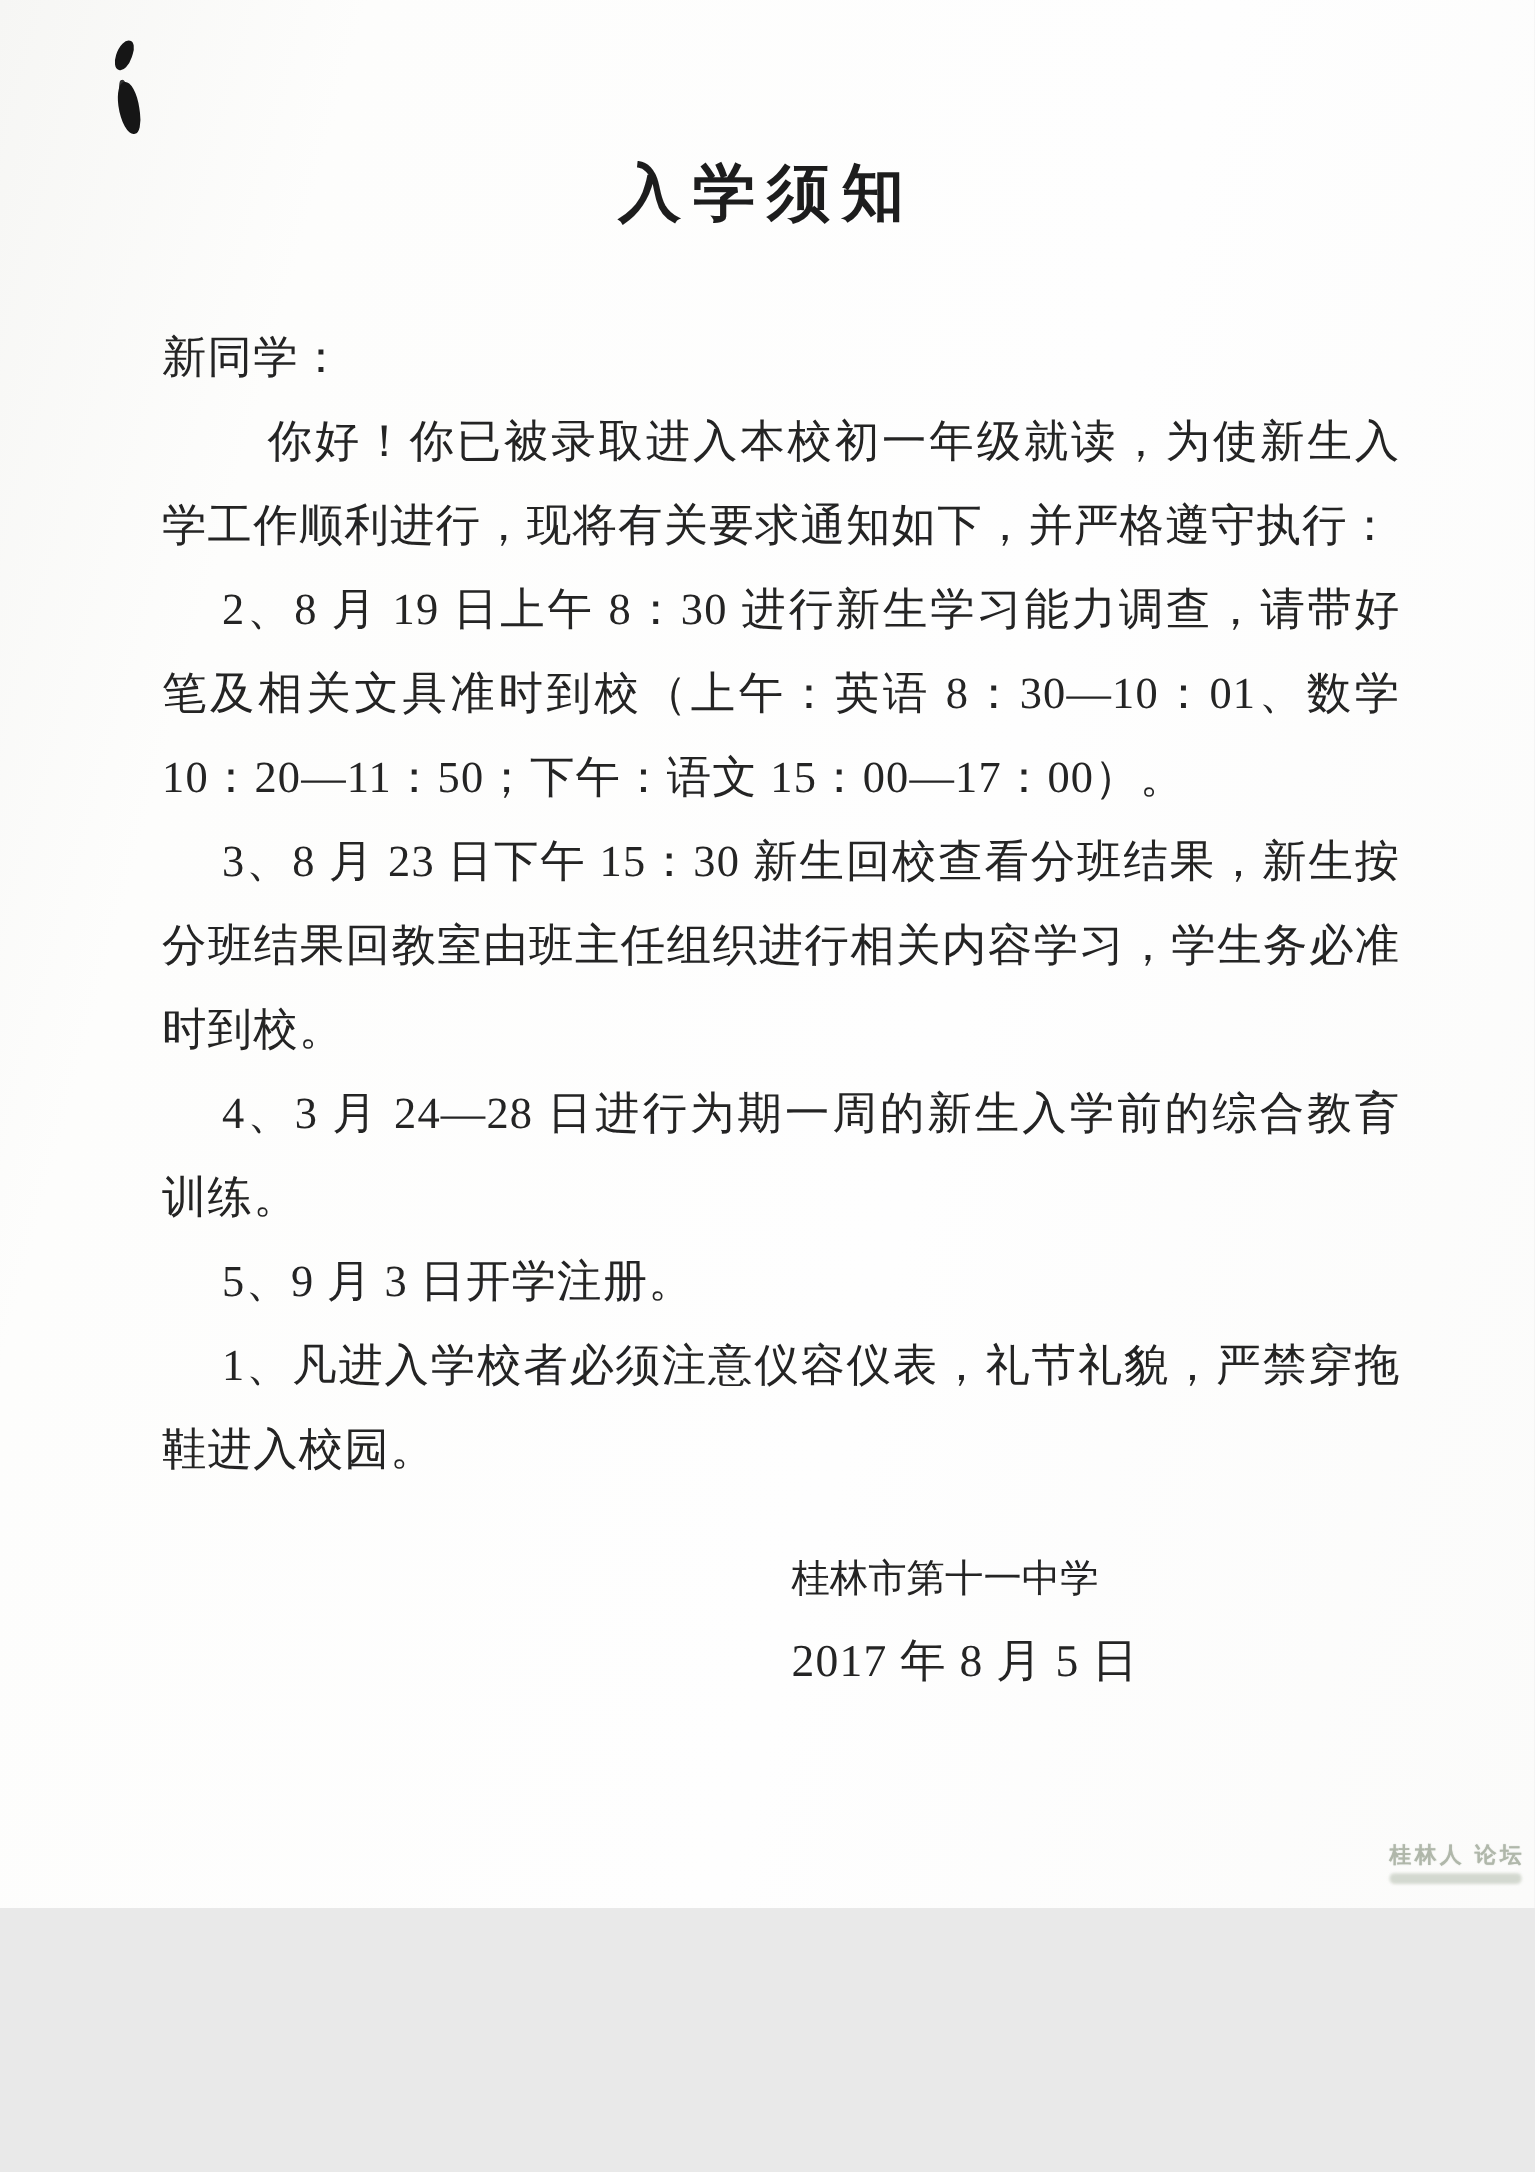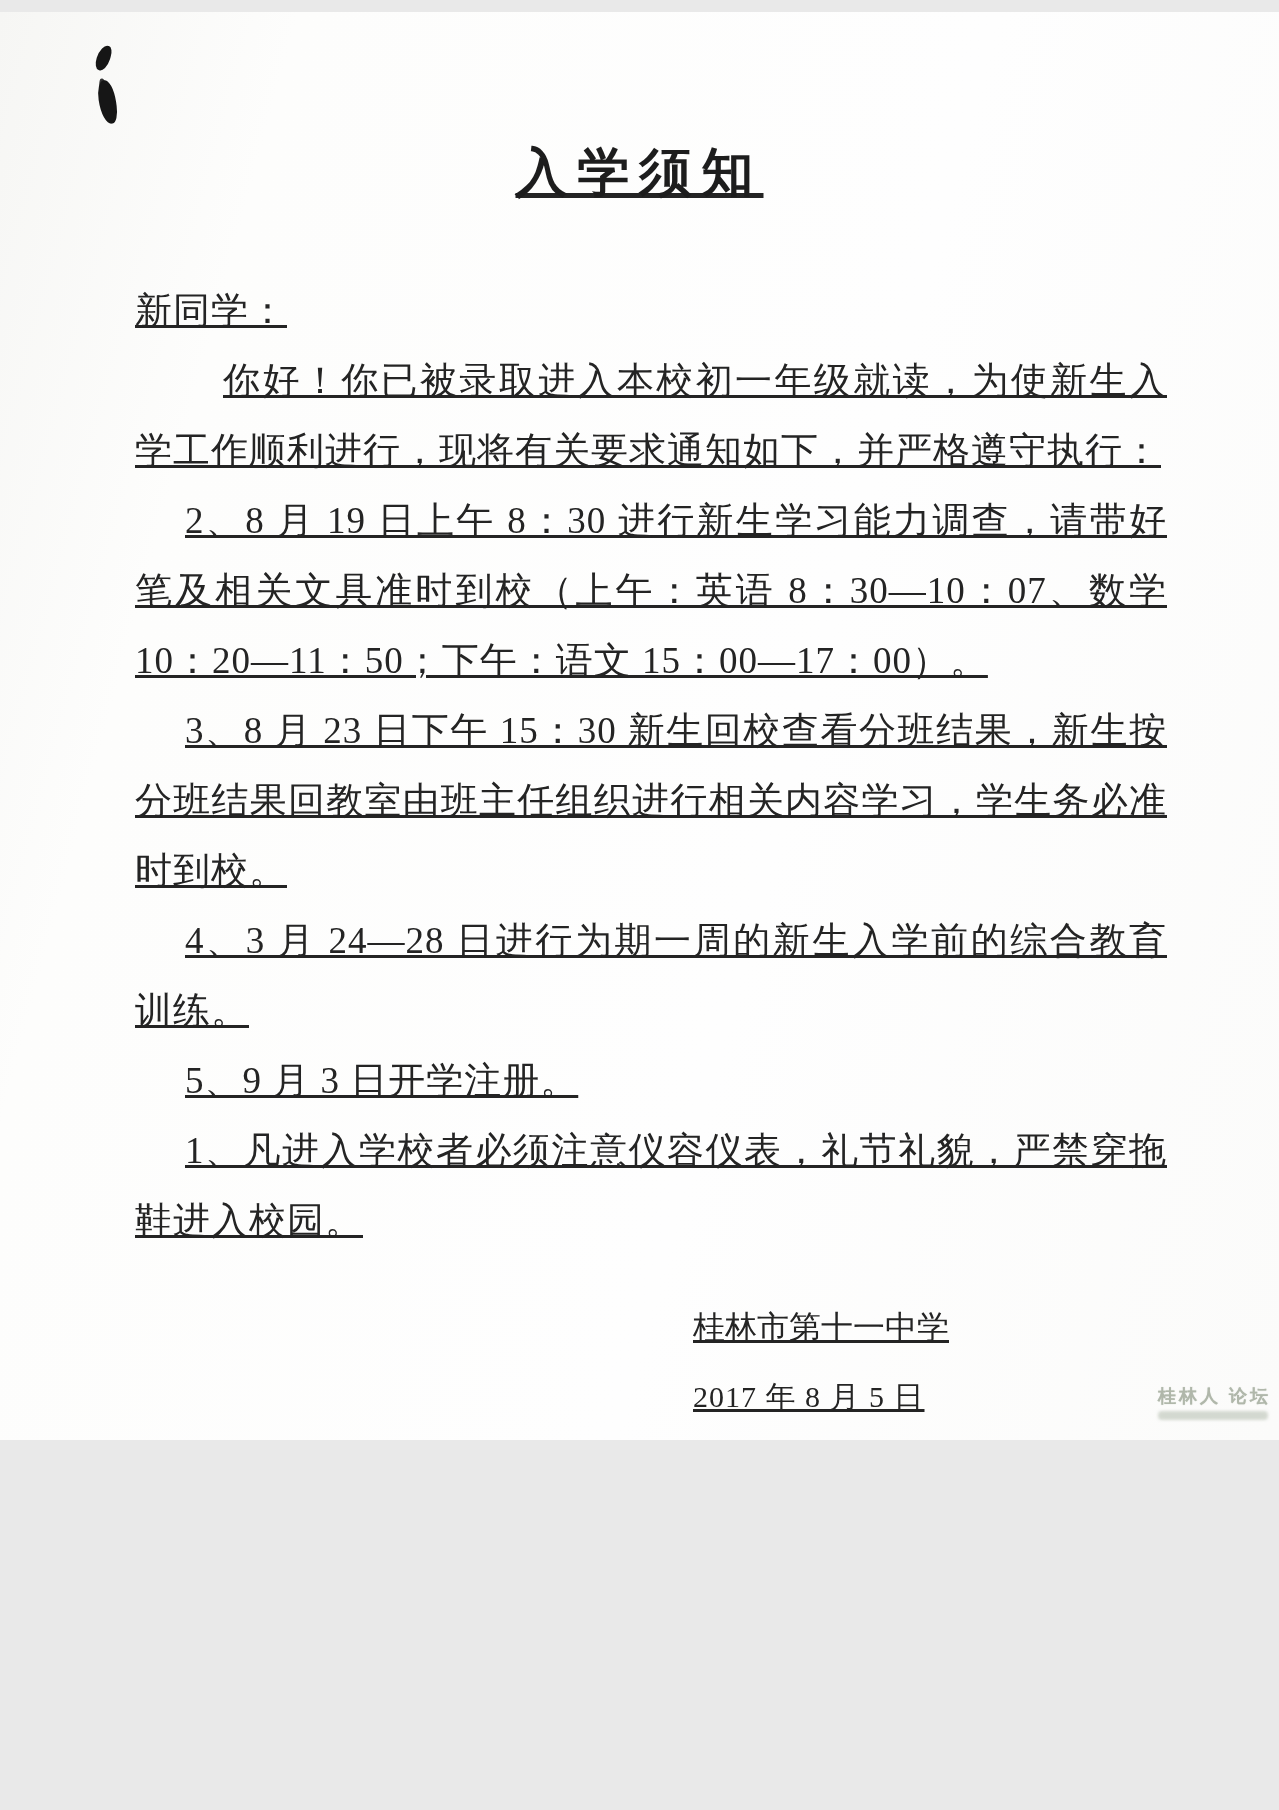--- a/index.html
+++ b/index.html
@@ -3,27 +3,26 @@
 <meta charset="utf-8">
 <style>
   html, body {
     margin: 0;
     padding: 0;
     background: #e9e9e9;
   }
   .page {
     position: relative;
     width: 1279px;
-    height: 1428px;
-    margin: 12px auto;
+    height: 1590px;
+    margin: 0 auto;
     background: linear-gradient(105deg, #f6f6f4 0%, #fdfdfc 18%, #fefefe 60%, #fbfbfa 100%);
     overflow: hidden;
     color: #242424;
     font-family: "Liberation Serif", "DejaVu Serif", serif;
-    text-decoration: underline;
   }
 
   
   .smudge { position: absolute; background: #161616; }
   .smudge-a {
     left: 97px; top: 33px; width: 13px; height: 26px;
     border-radius: 60% 40% 55% 45%;
     transform: rotate(18deg);
   }
   .smudge-b {
@@ -66,21 +65,21 @@
   }
 
   .signature-block {
     width: max-content;
     margin: 36px 330px 0 auto;
     text-align: left;
     font-size: 32px;
     line-height: 70px;
   }
   .signature-block p { margin: 0; }
-  .sig-date { font-size: 30px; letter-spacing: 1px; }
+  .sig-date { font-size: 38px; letter-spacing: 1px; }
 
   .watermark {
     position: absolute;
     right: 8px;
     bottom: 20px;
     text-align: left;
     color: #a3ac9d;
     opacity: 0.85;
     font-family: "Liberation Sans", "DejaVu Sans", sans-serif;
   }
@@ -105,21 +104,21 @@
 <div class="page">
 
   <div class="smudge smudge-a"></div>
   <div class="smudge smudge-b"></div>
 
   <h1 class="title">入学须知</h1>
 
   <div class="body-text">
     <p class="salutation">新同学：</p>
     <p class="para-indent">你好！你已被录取进入本校初一年级就读，为使新生入学工作顺利进行，现将有关要求通知如下，并严格遵守执行：</p>
-    <p class="item-indent">2、8 月 19 日上午 8：30 进行新生学习能力调查，请带好笔及相关文具准时到校（上午：英语 8：30—10：07、数学 10：20—11：50；下午：语文 15：00—17：00）。</p>
+    <p class="item-indent">2、8 月 19 日上午 8：30 进行新生学习能力调查，请带好笔及相关文具准时到校（上午：英语 8：30—10：01、数学 10：20—11：50；下午：语文 15：00—17：00）。</p>
     <p class="item-indent">3、8 月 23 日下午 15：30 新生回校查看分班结果，新生按分班结果回教室由班主任组织进行相关内容学习，学生务必准时到校。</p>
     <p class="item-indent">4、3 月 24—28 日进行为期一周的新生入学前的综合教育训练。</p>
     <p class="item-indent">5、9 月 3 日开学注册。</p>
     <p class="item-indent">1、凡进入学校者必须注意仪容仪表，礼节礼貌，严禁穿拖鞋进入校园。</p>
   </div>
 
   <div class="signature-block">
     <p>桂林市第十一中学</p>
     <p class="sig-date">2017 年 8 月 5 日</p>
   </div>

